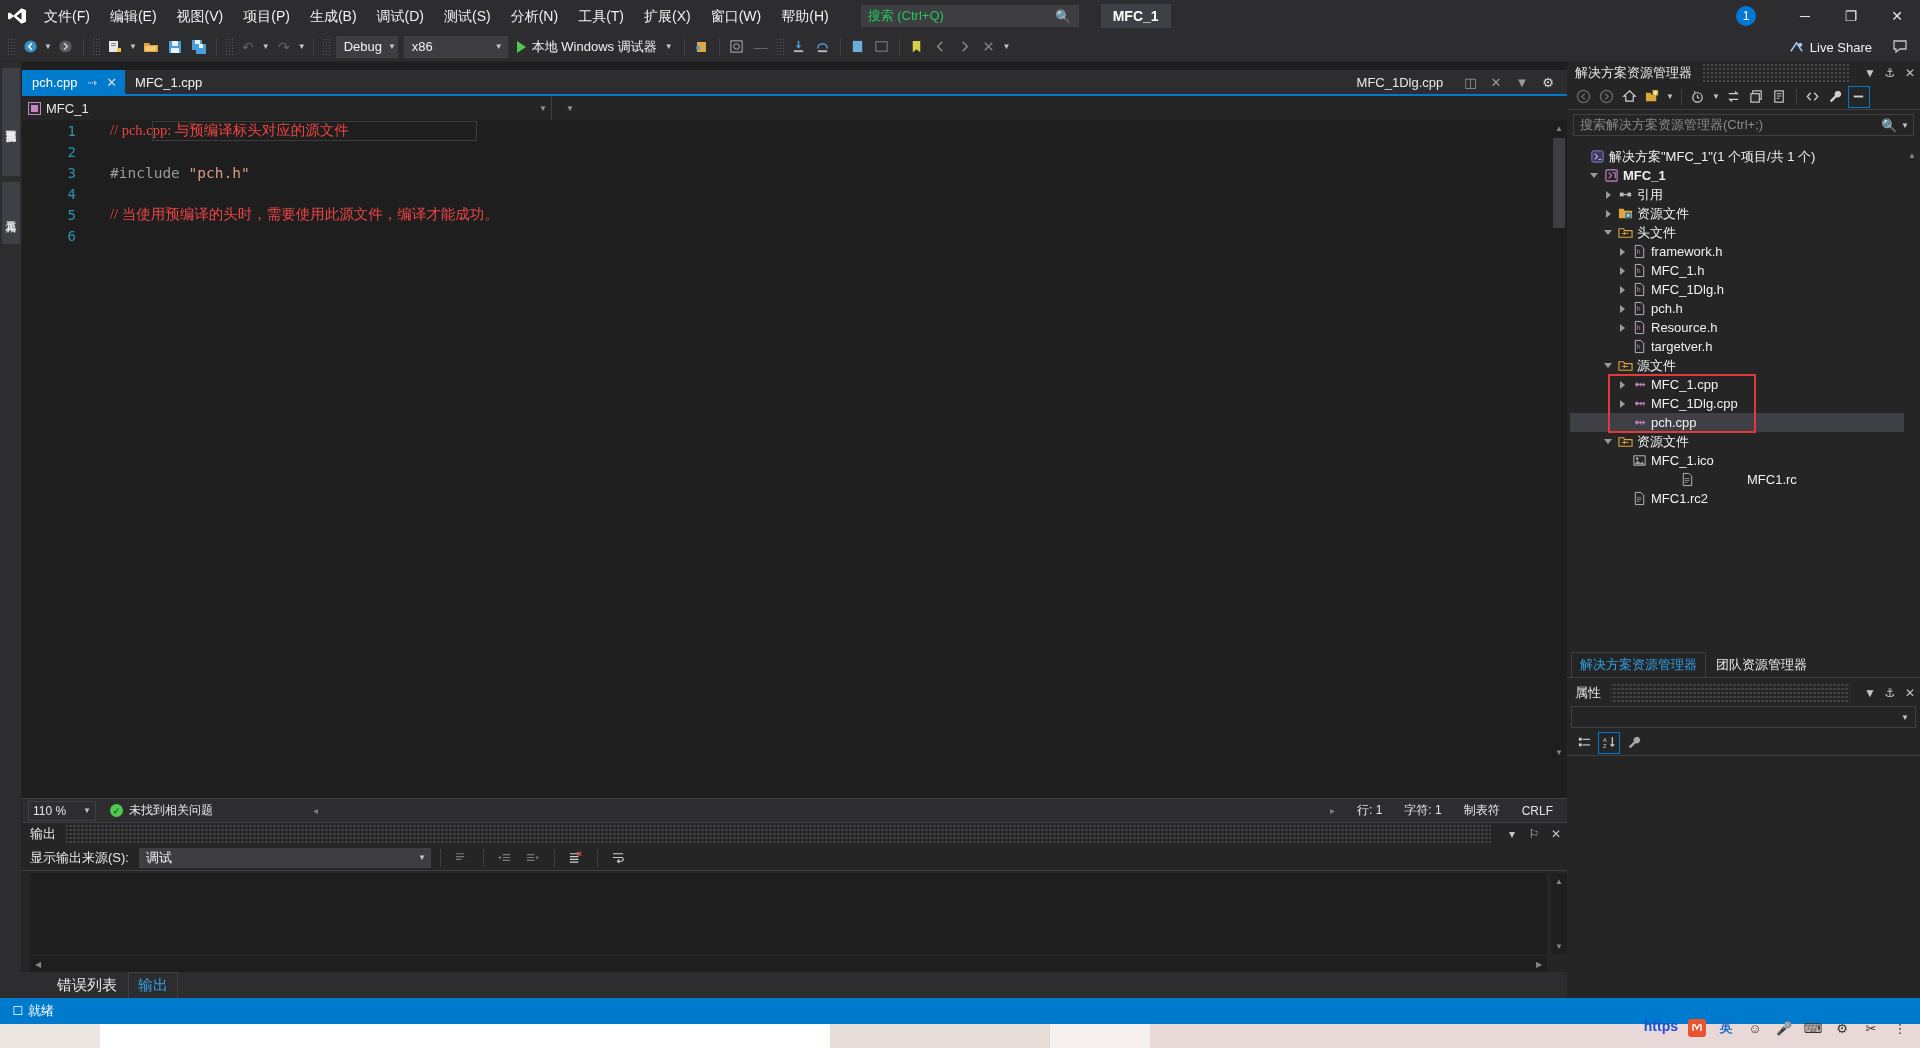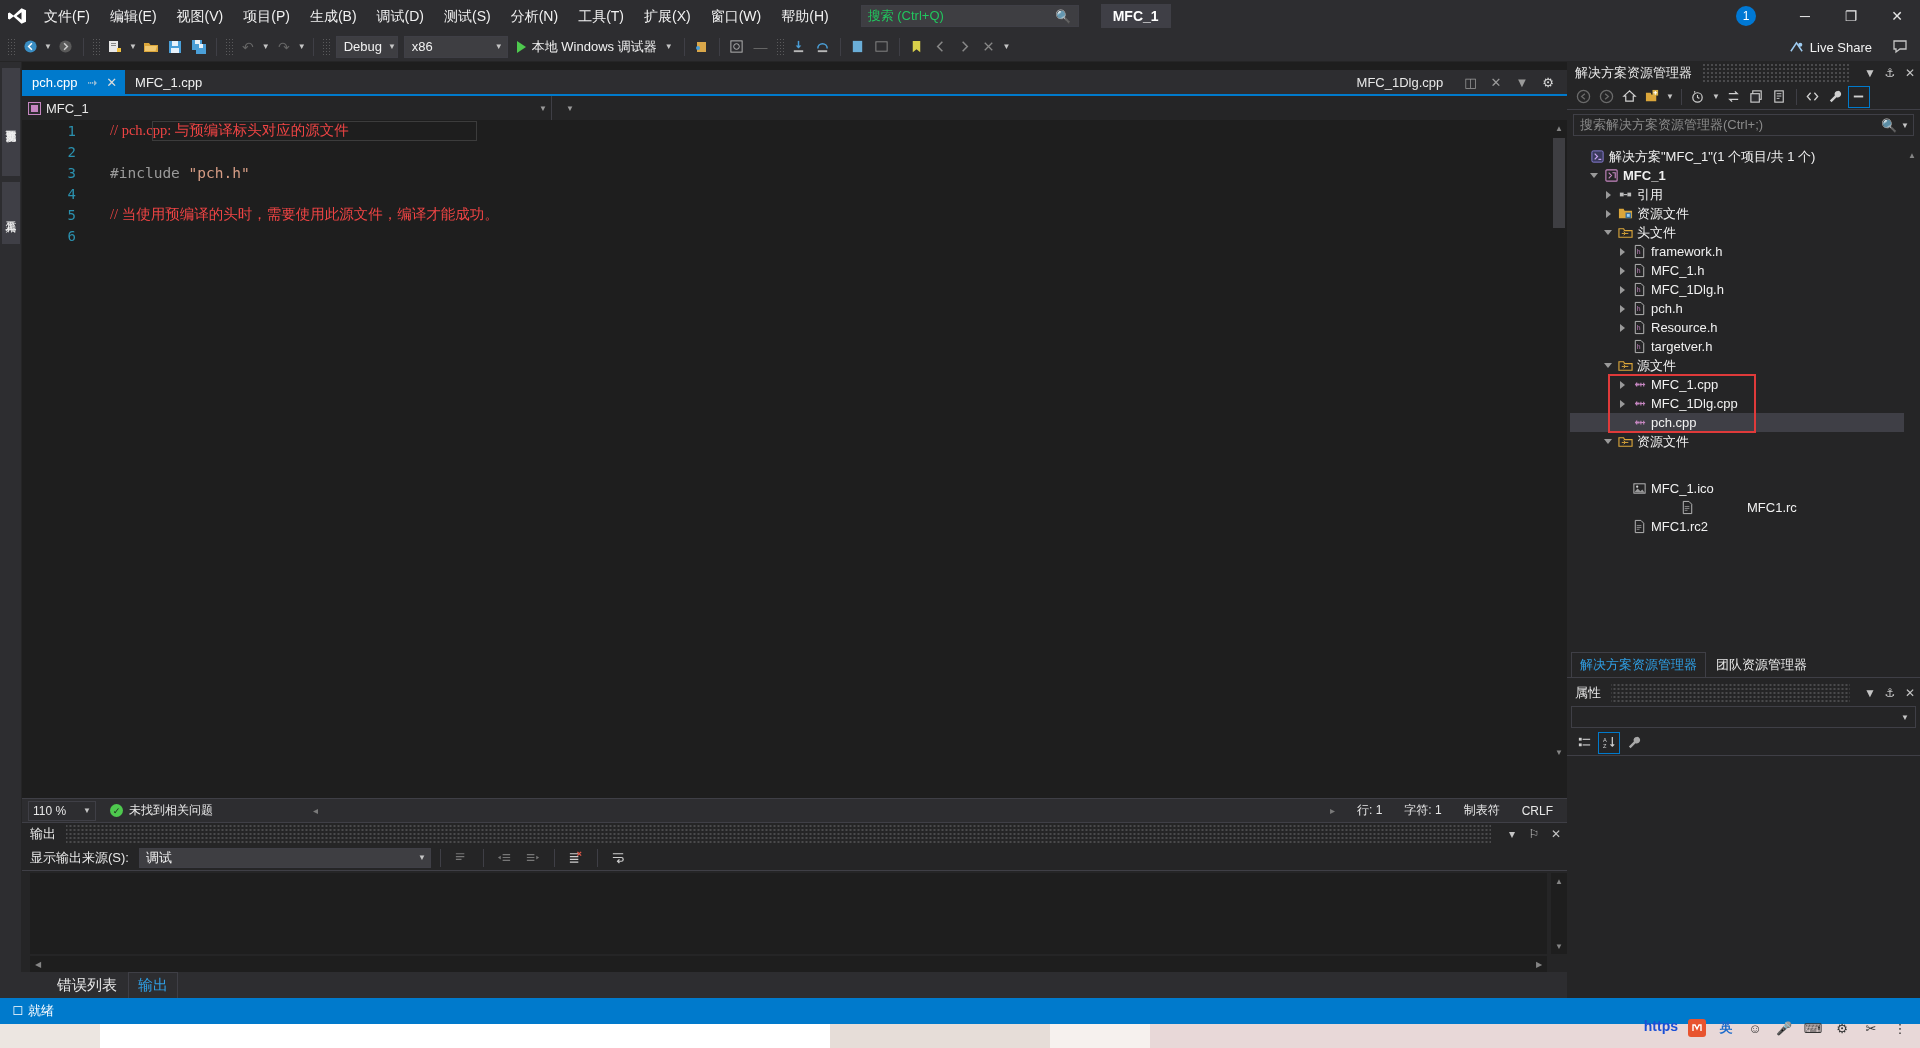--- a/index.html
+++ b/index.html
@@ -928,21 +928,21 @@
             <span class="arrow-open"></span>
           </span>
           <span class="ticon">
             <svg width="15" height="15" viewBox="0 0 16 16">
               <path d="M1 4h5l1 2h8v7H1z" fill="none" stroke="#dba63a" stroke-width="1.2"></path>
               <path d="M4 9h7M8 9l-2-2M8 9l-2 2" stroke="#dba63a" stroke-width="1"></path>
             </svg>
           </span>
           <span class="tlabel">资源文件</span>
         </div>
-        <div class="tnode" style="padding-left: 44px; margin-top: 28px;">
+        <div class="tnode" style="padding-left: 44px;">
           <span class="tw"></span>
           <span class="ticon">
             <svg width="15" height="15" viewBox="0 0 16 16">
               <rect x="2" y="3" width="12" height="10" fill="none" stroke="#bdbdbd" stroke-width="1"></rect>
               <circle cx="5.5" cy="6" r="1.2" fill="#d8d8d8"></circle>
               <path d="M2.5 12 L6 8 L9 11 L11 9 L13.5 12.5" fill="#9a9a9a"></path>
             </svg>
           </span>
           <span class="tlabel">MFC_1.ico</span>
         </div>

